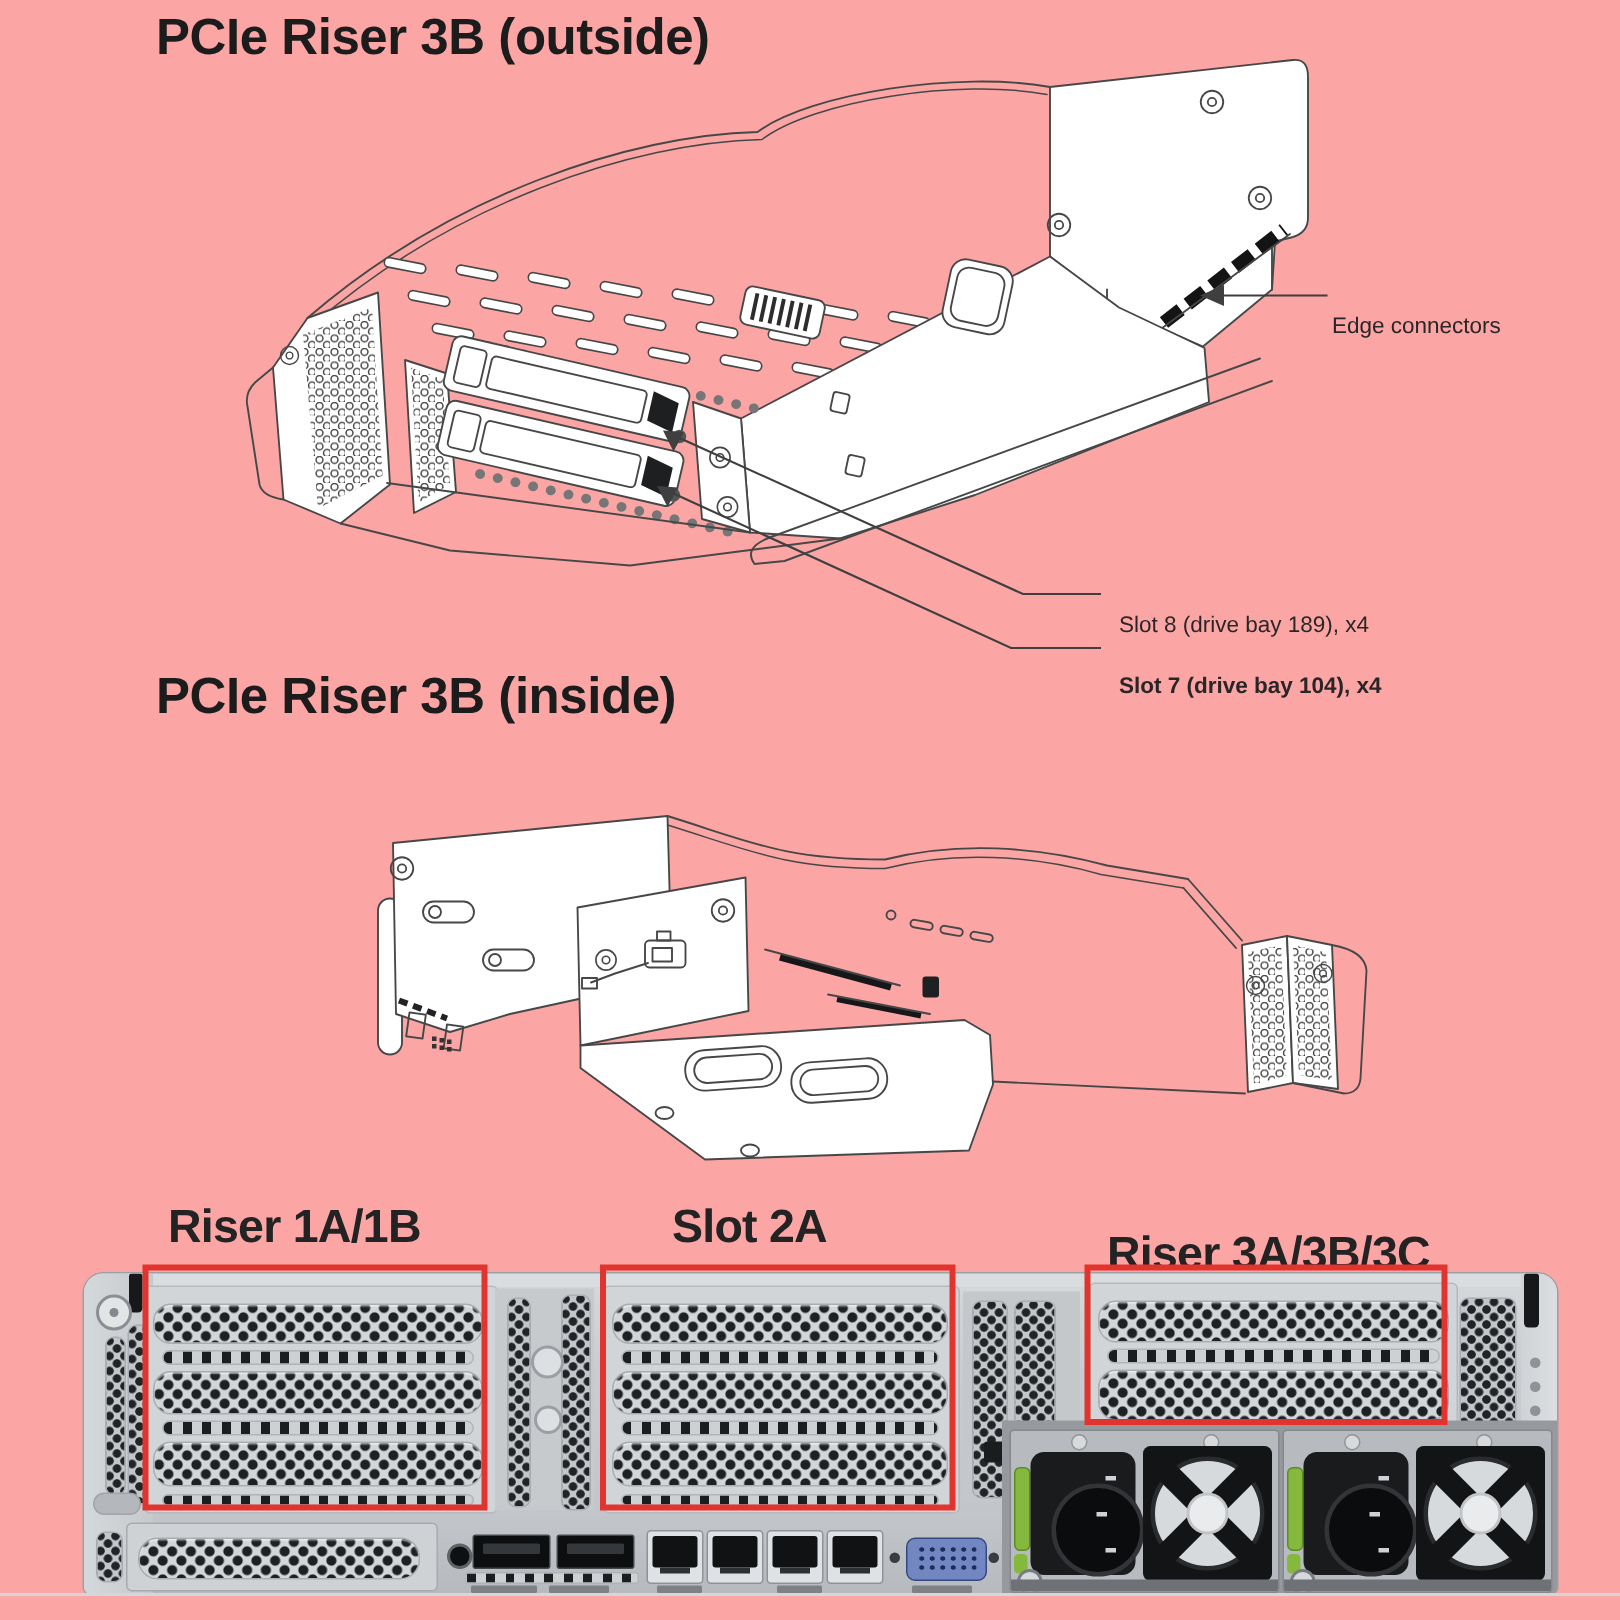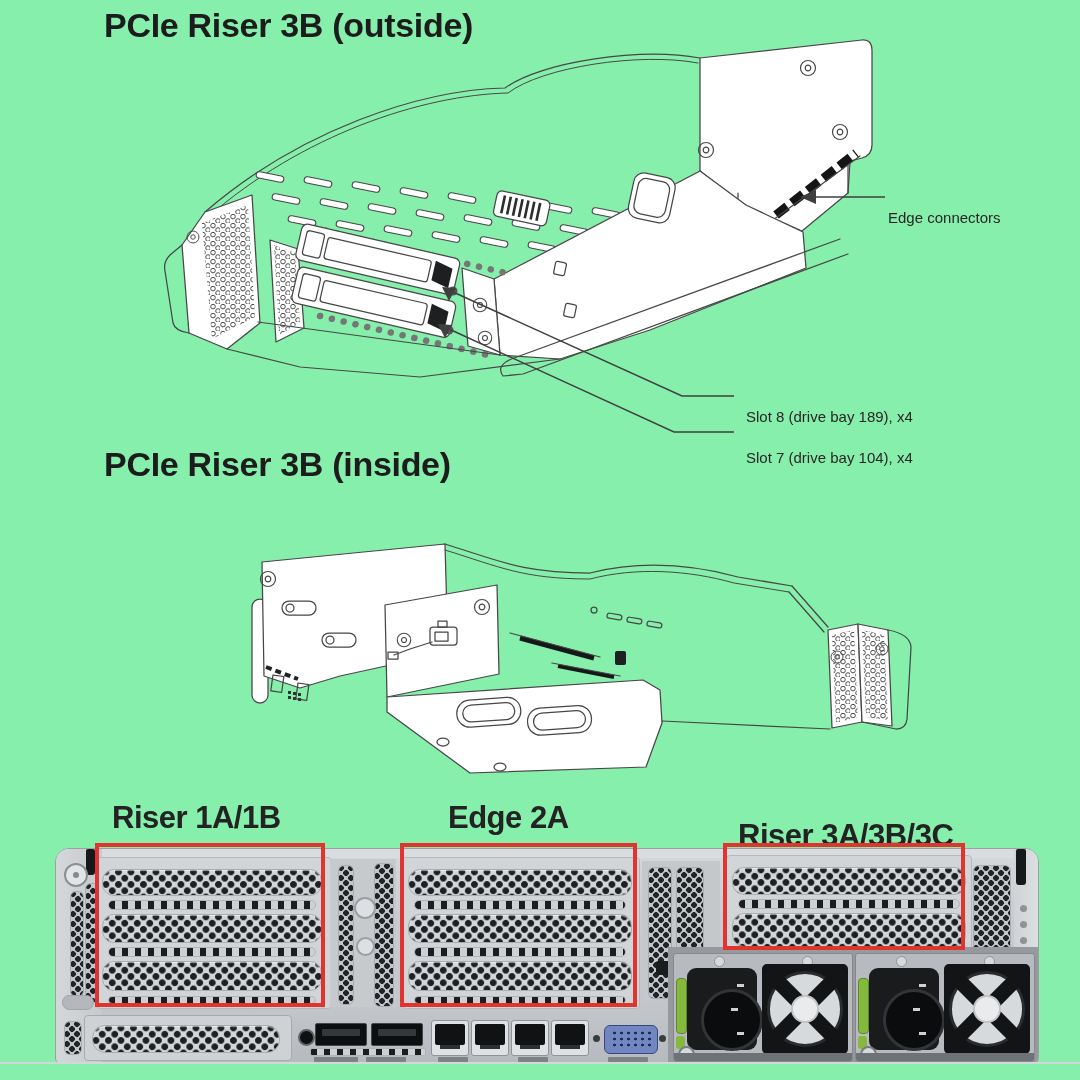--- a/index.html
+++ b/index.html
@@ -1,16 +1,16 @@
 <!DOCTYPE html>
 <html><head>
 <meta charset="utf-8">
 <style>
   html,body{margin:0;padding:0;background:#fff;}
-  .page{position:relative;width:1080px;height:1080px;background:#86efac;overflow:hidden;
+  .page{position:relative;width:1080px;height:1080px;background:#fca5a5;overflow:hidden;
         font-family:"Liberation Sans","DejaVu Sans",sans-serif;color:#1d1d1d;}
   .fig-title{position:absolute;font-size:34px;font-weight:600;letter-spacing:-0.3px;color:#1c1c1c;white-space:nowrap;}
   .callout{position:absolute;font-size:15px;color:#2a2627;white-space:nowrap;margin-top:20px;}
   .riser-label{position:absolute;font-size:31px;font-weight:600;letter-spacing:-0.5px;color:#232323;white-space:nowrap;}
   svg{position:absolute;overflow:visible;}
   svg .ln{fill:none;stroke:#474747;stroke-width:1.25;stroke-linejoin:round;stroke-linecap:round;}
   svg .wh{fill:#ffffff;stroke:#474747;stroke-width:1.25;stroke-linejoin:round;}
   svg .dk{fill:#1e1f21;stroke:none;}
   svg .leader{fill:none;stroke:#3f3f3f;stroke-width:1.4;}
   svg .ah{fill:#3f3f3f;stroke:none;}
@@ -192,21 +192,21 @@
       <polygon class="ah" points="352,262 366,263 359,276"></polygon>
       <path class="leader" d="M359,304 L584,407 L644,407"></path>
       <polygon class="ah" points="348,299 362,300 355,313"></polygon>
       <path class="leader" d="M724,172 L795,172"></path>
       <polygon class="ah" points="710,172 726,165 726,179"></polygon>
     </g>
   </svg>
 
   <div class="callout" style="left:888px;top:189px;">Edge connectors</div>
   <div class="callout" style="left:746px;top:388px;">Slot 8 (drive bay 189), x4</div>
-  <div class="callout" style="left:746px;top:429px;">Slot 7 (drive bay 104), x4</div>
+  <div class="callout" style="left:746px;top:429px;font-weight:bold;">Slot 7 (drive bay 104), x4</div>
 
   <div class="fig-title" style="left:104px;top:445px;">PCIe Riser 3B (inside)</div>
 
   <svg style="left:170px;top:515px;" width="745" height="270" viewBox="0 0 745 270">
     <defs>
       <pattern id="honeyB" width="10" height="9" patternUnits="userSpaceOnUse">
         <circle cx="3" cy="2.6" r="2.3" fill="none" stroke="#4b4b4b" stroke-width="1"></circle>
         <circle cx="8" cy="7" r="2.3" fill="none" stroke="#4b4b4b" stroke-width="1"></circle>
       </pattern>
       <g id="rs2" fill="none" stroke="#474747" stroke-width="1.2">
@@ -285,21 +285,21 @@
       <polygon points="662,120 684,115 688,202 666,208" fill="url(#honeyB)" stroke="none"></polygon>
       <polygon class="wh" points="688,109 718,115 722,211 692,207"></polygon>
       <polygon points="692,115 714,120 718,205 696,202" fill="url(#honeyB)" stroke="none"></polygon>
       <use href="#rs2" transform="translate(667,142) scale(0.8)"></use>
       <use href="#rs2" transform="translate(712,134) scale(0.8)"></use>
       <path class="ln" d="M718,115 Q740,119 741,132 L737,204 Q736,214 726,214 L692,207"></path>
     </g>
   </svg>
 
   <div class="riser-label" style="left:112px;top:800px;">Riser 1A/1B</div>
-  <div class="riser-label" style="left:448px;top:800px;">Edge 2A</div>
+  <div class="riser-label" style="left:448px;top:800px;">Slot 2A</div>
   <div class="riser-label" style="left:738px;top:800px;margin-top:18px;">Riser 3A/3B/3C</div>
 
   <div class="photo">
 
     <div style="left:0;top:0;width:982px;height:9px;background:#dadde0;border-radius:14px 14px 0 0;"></div>
 
     <div style="left:0;top:0;width:46px;height:214px;background:linear-gradient(90deg,#d5d8db,#c6cacd);"></div>
     <div class="latch" style="left:30px;top:0;width:9px;height:26px;"></div>
     <div class="screw" style="left:8px;top:14px;width:20px;height:20px;"></div>
     <div class="vholes" style="left:14px;top:42px;width:12px;height:104px;"></div>

